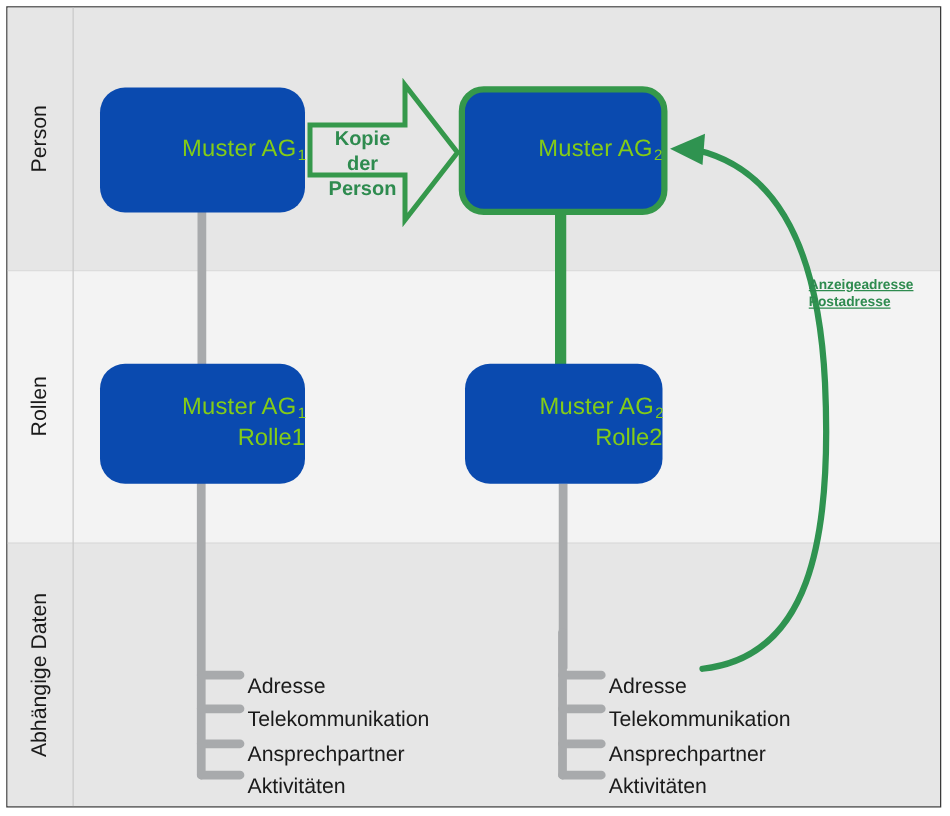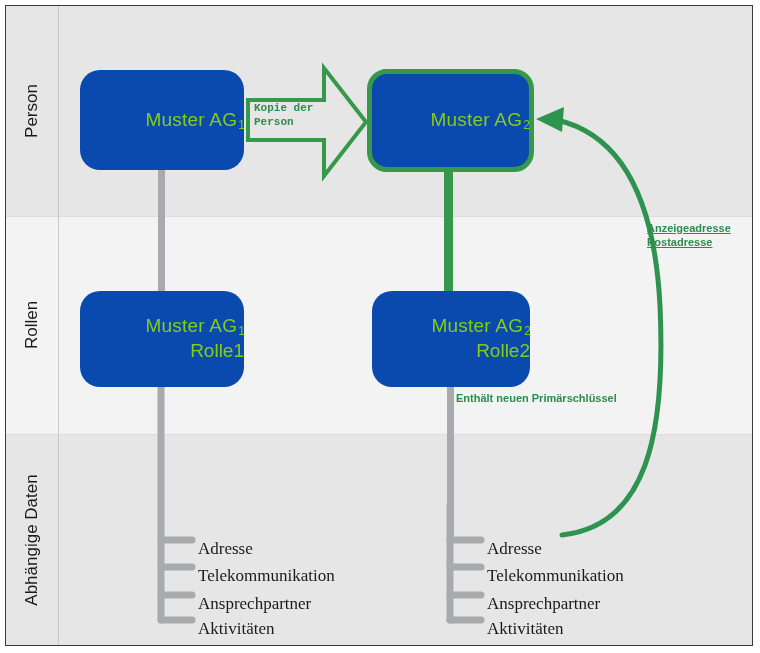--- a/index.html
+++ b/index.html
@@ -125,37 +125,36 @@
   .data-list {
     position: absolute;
     font-size: 17px;
     color: #1a1a1a;
   }
   .data-list .item {
     position: absolute;
     left: 0;
     white-space: nowrap;
     line-height: 1;
-    font-family: Liberation Serif, serif;
   }
   #list-left  { left: 192px; top: 524px; }
   #list-right { left: 481px; top: 524px; }
 
   
   .annot {
     position: absolute;
     color: #2e8b4f;
     font-weight: bold;
     line-height: 1.25;
   }
   #annot-kopie {
     left: 248px; top: 96px;
     width: 72px;
-    font-size: 11px;
-    font-family: Liberation Mono, monospace;
+    text-align: center;
+    font-size: 16px;
   }
   #annot-adressen {
     left: 641px; top: 216px;
     font-size: 11px;
     text-decoration: underline;
   }
   #annot-primaer {
     left: 450px; top: 386px;
     font-size: 11px;
   }
@@ -236,21 +235,20 @@
     <div class="sub">Rolle2</div>
   </div>
 
   <div class="annot" id="annot-kopie">Kopie der Person</div>
 
   <div class="annot" id="annot-adressen">
     <div>Anzeigeadresse</div>
     <div>Postadresse</div>
   </div>
 
-  <div class="annot" id="annot-primaer">Enthält neuen Primärschlüssel</div>
 
   <div class="data-list" id="list-left">
       <div class="item" style="top: 10px;">Adresse</div>
       <div class="item" style="top: 37px;">Telekommunikation</div>
       <div class="item" style="top: 65px;">Ansprechpartner</div>
       <div class="item" style="top: 90px;">Aktivitäten</div>
     </div>
   <div class="data-list" id="list-right">
       <div class="item" style="top: 10px;">Adresse</div>
       <div class="item" style="top: 37px;">Telekommunikation</div>

